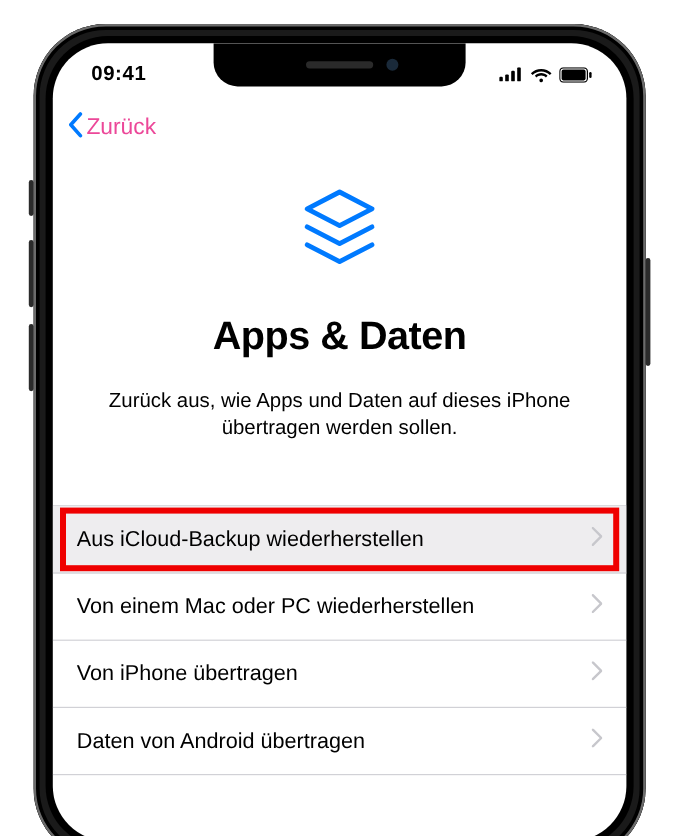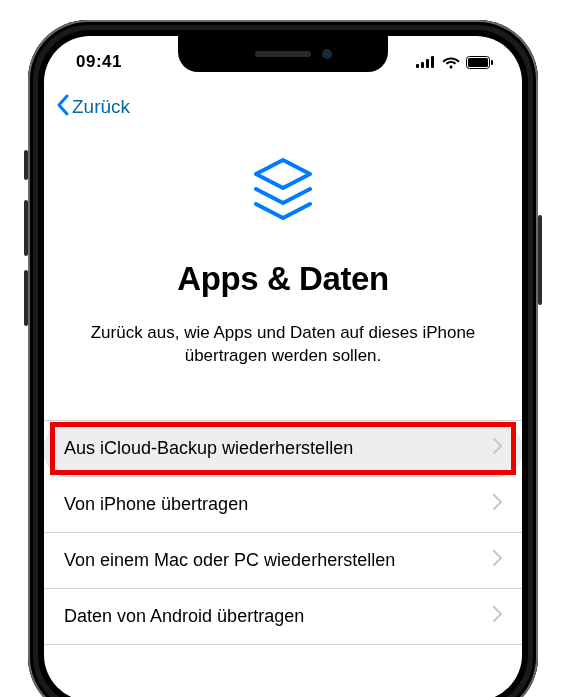--- a/index.html
+++ b/index.html
@@ -95,21 +95,21 @@
 
     .nav-bar {
       height: 46px;
       display: flex;
       align-items: center;
       padding: 0 12px;
     }
     .back-btn {
       display: flex;
       align-items: center;
-      color: #0369a1;
+      color: #ec4899;
       font-size: 19px;
       gap: 2px;
       cursor: pointer;
     }
     .back-btn svg { width: 14px; height: 22px; }
 
     .content {
       padding: 20px 0 0 0;
       text-align: center;
     }
@@ -150,21 +150,20 @@
       color: #000;
       line-height: 1.25;
       padding-right: 20px;
     }
     .chevron {
       color: #c7c7cc;
       flex-shrink: 0;
     }
     .highlighted {
       background: #eeedef;
-      border-radius: 26px;
     }
     .highlight-box {
       position: absolute;
       inset: 1px 6px 1px 6px;
       border: 5px solid #ef0000;
       pointer-events: none;
     }
   </style>
 </head>
 <body>
@@ -237,29 +236,29 @@
           <div class="list-item highlighted">
             <div class="highlight-box"></div>
             <span class="label">Aus iCloud-Backup wiederherstellen</span>
             <span class="chevron">
               <svg width="9" height="16" viewBox="0 0 9 16">
                   <path d="M1 1l7 7-7 7" stroke="#c7c7cc" stroke-width="2" fill="none" stroke-linecap="round" stroke-linejoin="round"></path>
                 </svg>
             </span>
           </div>
           <div class="list-item">
+            <span class="label">Von einem Mac oder PC wiederherstellen</span>
+            <span class="chevron">
+              <svg width="9" height="16" viewBox="0 0 9 16">
+                  <path d="M1 1l7 7-7 7" stroke="#c7c7cc" stroke-width="2" fill="none" stroke-linecap="round" stroke-linejoin="round"></path>
+                </svg>
+            </span>
+          </div>
+          <div class="list-item">
             <span class="label">Von iPhone übertragen</span>
-            <span class="chevron">
-              <svg width="9" height="16" viewBox="0 0 9 16">
-                  <path d="M1 1l7 7-7 7" stroke="#c7c7cc" stroke-width="2" fill="none" stroke-linecap="round" stroke-linejoin="round"></path>
-                </svg>
-            </span>
-          </div>
-          <div class="list-item">
-            <span class="label">Von einem Mac oder PC wiederherstellen</span>
             <span class="chevron">
               <svg width="9" height="16" viewBox="0 0 9 16">
                   <path d="M1 1l7 7-7 7" stroke="#c7c7cc" stroke-width="2" fill="none" stroke-linecap="round" stroke-linejoin="round"></path>
                 </svg>
             </span>
           </div>
           <div class="list-item">
             <span class="label">Daten von Android übertragen</span>
             <span class="chevron">
               <svg width="9" height="16" viewBox="0 0 9 16">

